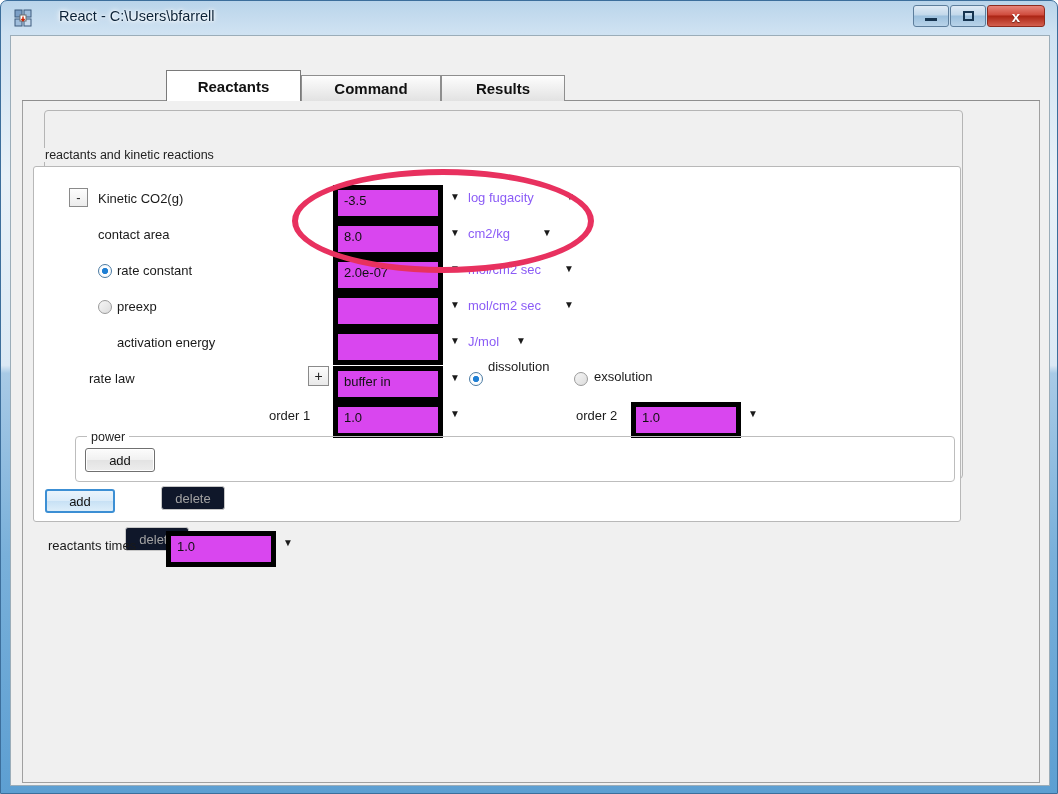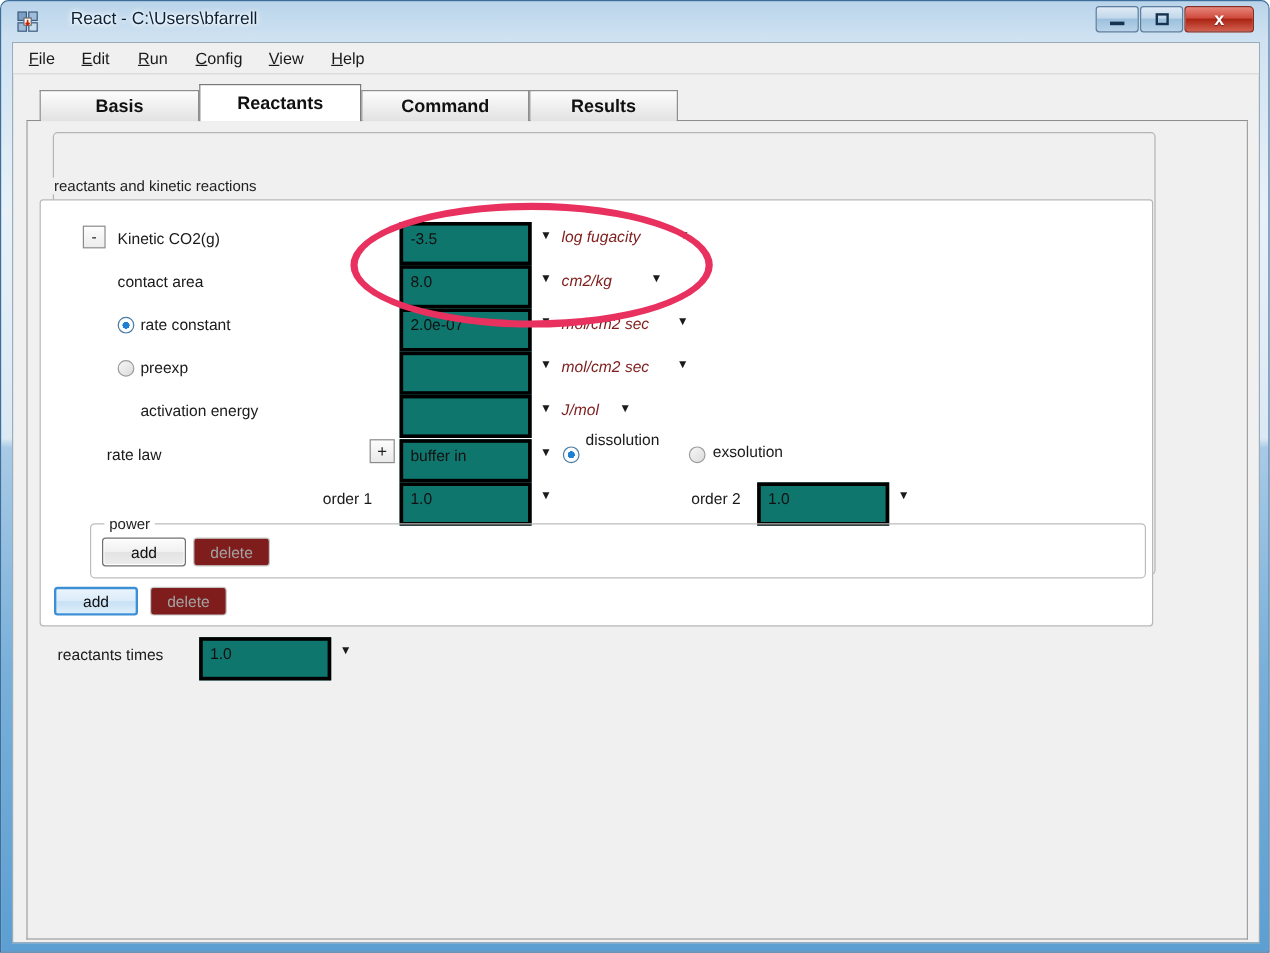--- a/index.html
+++ b/index.html
@@ -135,35 +135,35 @@
     box-sizing:border-box;
   }
 
   
   .lbl{
     position:absolute;font-size:13px;color:#1a1a1a;white-space:nowrap;cursor:default;
   }
   .txtfield{
     position:absolute;height:36px;
     box-sizing:border-box;
-    background:#0f766e;
-    border:3px solid #000000;
+    background:#d946ef;
+    border:5px solid #000000;
     font-size:13px;color:#111;
     padding:3px 0 0 6px;
     cursor:text;
   }
   .dd-arrow{
     position:absolute;width:14px;height:14px;
     font-size:10px;color:#1a1a1a;
     line-height:14px;text-align:center;
     cursor:default;
   }
   .dd-arrow::before{content:"\25BC";}
   .unit{
-    position:absolute;font-size:13px;color:#7f1d1d;white-space:nowrap;cursor:default;font-style:italic;
+    position:absolute;font-size:13px;color:#8b5cf6;white-space:nowrap;cursor:default;
   }
 
   
   #expander{
     position:absolute;left:58px;top:152px;width:19px;height:19px;
     box-sizing:border-box;
     background:linear-gradient(to bottom,#fdfdfd,#ececec);
     border:1px solid #8a8a8a;
     display:flex;align-items:center;justify-content:center;
     font-size:13px;color:#222;line-height:1;
@@ -196,21 +196,21 @@
   
   .btn{
     position:absolute;height:24px;
     box-sizing:border-box;
     display:flex;align-items:center;justify-content:center;
     font-size:13px;color:#111;
     background:linear-gradient(to bottom,#fcfcfc 0%,#f1f1f1 48%,#e3e3e3 52%,#ededed 100%);
     border:1px solid #9a9a9a;border-radius:3px;
     cursor:default;
   }
-  .btn.disabled{color:#a2a2a2;background:#7f1d1d;border-color:#c7c7c7;}
+  .btn.disabled{color:#a2a2a2;background:#0f172a;border-color:#c7c7c7;margin-top:38px;}
   .btn.focused{
     border:2px solid #3c8fd4;
     background:linear-gradient(to bottom,#eaf4fc 0%,#dbecf9 48%,#c8e1f5 52%,#ddeefa 100%);
   }
   .btn.defaultish{
     border:1px solid #707070;
     box-shadow:inset 0 0 0 1px #ffffff;
   }
 
   
@@ -293,35 +293,24 @@
           <div class="max-sq"></div>
         </div>
     </div>
     <div class="winbtn" id="btn-close">
       <div class="winbtn-glyph">x</div>
     </div>
   </div>
 
   <div id="client">
 
-    <div id="menubar">
-      <div class="menu-item" style="left:13px"><u>F</u>ile</div>
-      <div class="menu-item" style="left:57px"><u>E</u>dit</div>
-      <div class="menu-item" style="left:104px"><u>R</u>un</div>
-      <div class="menu-item" style="left:152px"><u>C</u>onfig</div>
-      <div class="menu-item" style="left:213px"><u>V</u>iew</div>
-      <div class="menu-item" style="left:265px"><u>H</u>elp</div>
-    </div>
 
     <div id="tabstrip">
       <div id="tab-underline"></div>
 
-      <div class="tab" style="left:11px;width:133px">
-          <span>Basis</span>
-        </div>
       <div class="tab" style="left:279px;width:140px">
           <span>Command</span>
         </div>
       <div class="tab active" style="left:144px;width:135px">
           <span>Reactants</span>
         </div>
       <div class="tab" style="left:419px;width:124px">
           <span>Results</span>
         </div>
 

